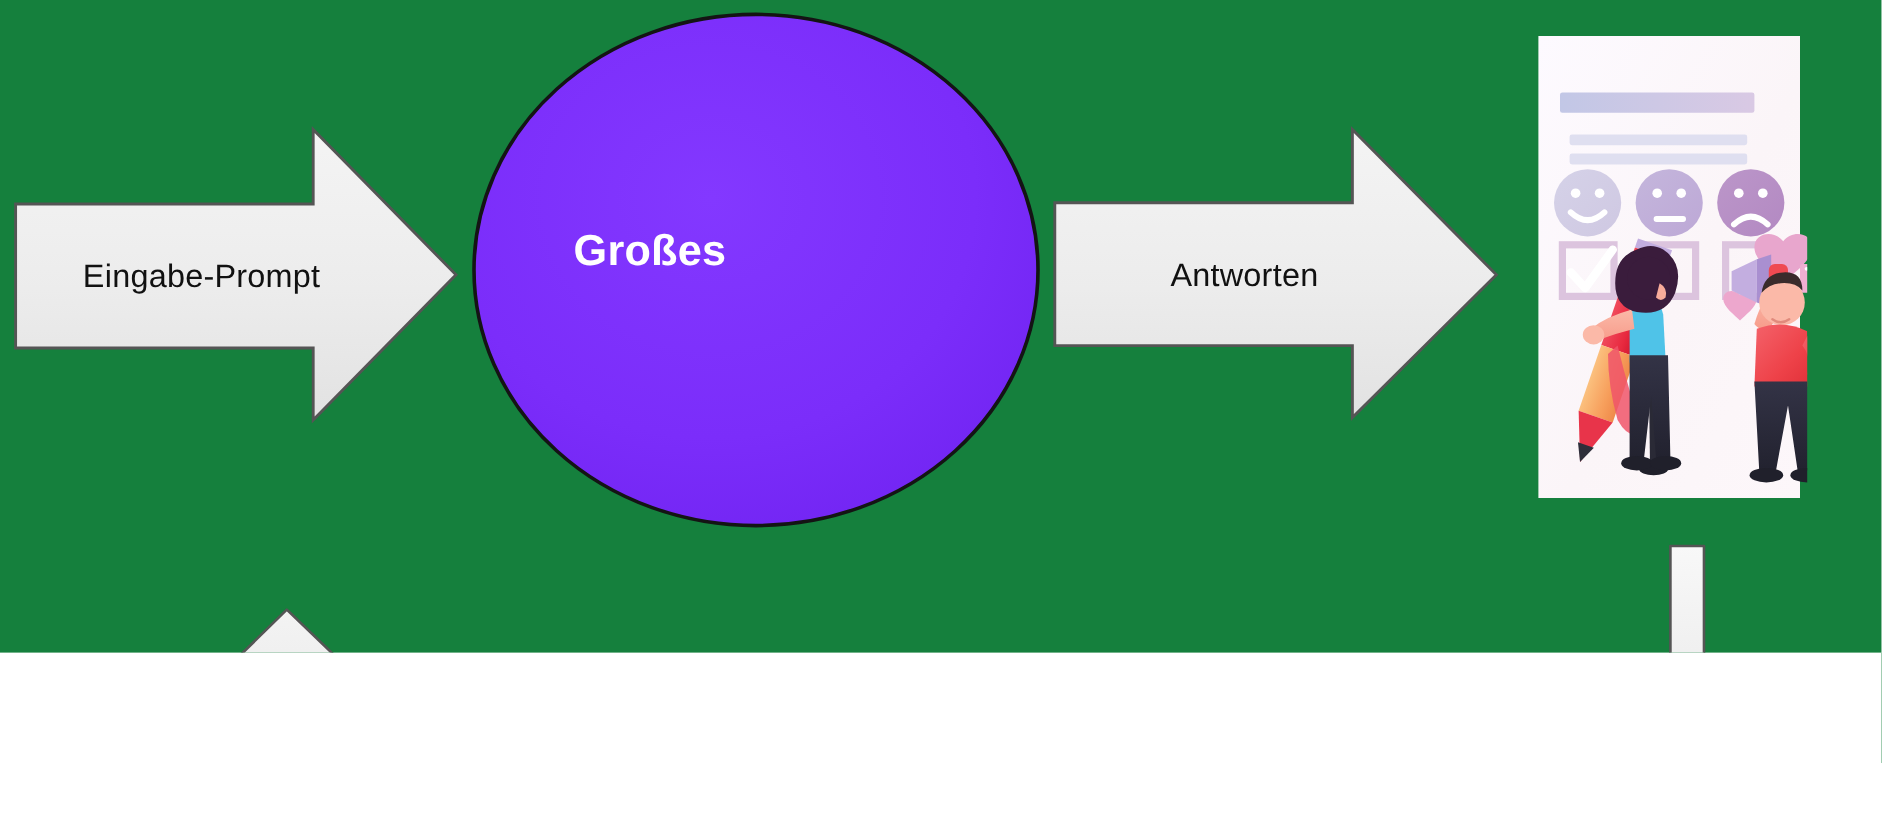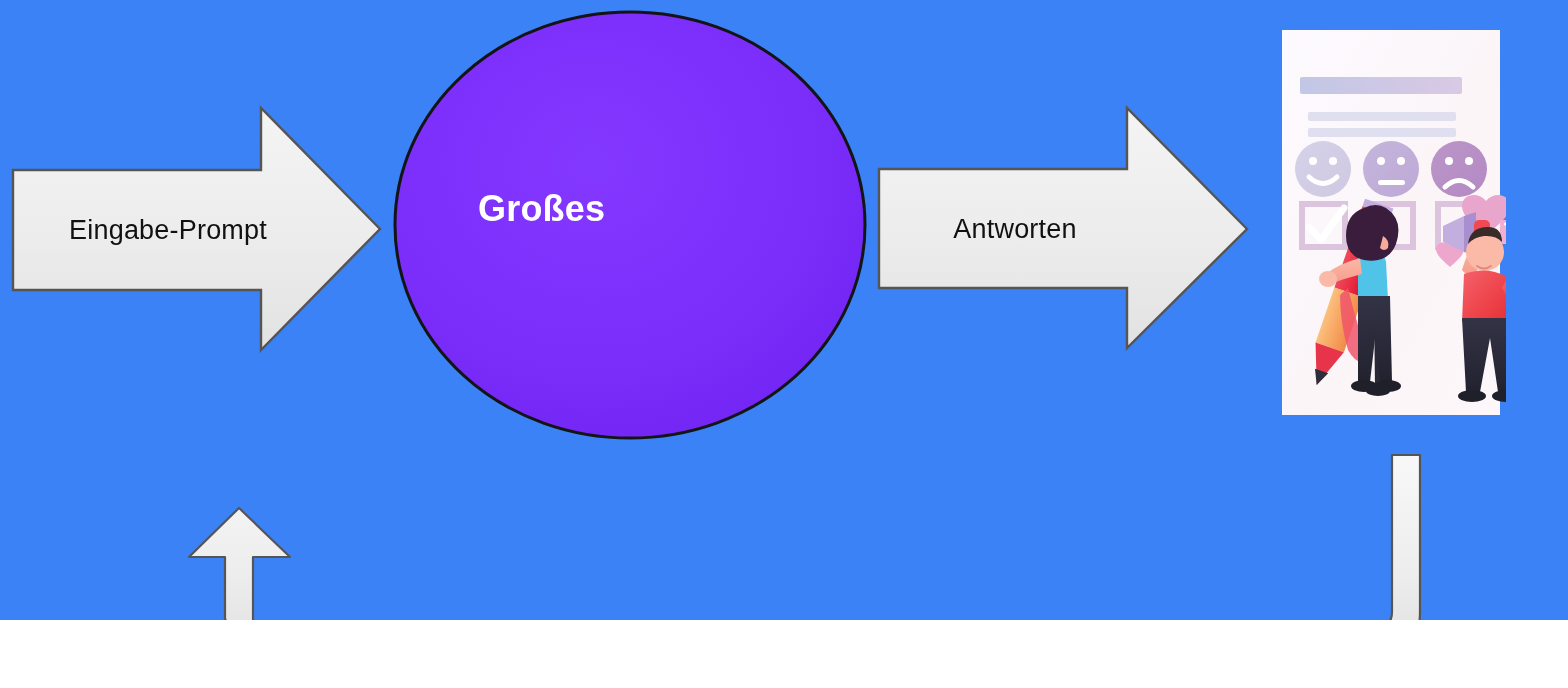--- a/index.html
+++ b/index.html
@@ -7,22 +7,22 @@
     margin: 0;
     padding: 0;
     background: #ffffff;
   }
   body {
     font-family: "Liberation Sans", sans-serif;
   }
   #canvas {
     position: relative;
     width: 1568px;
-    height: 620px;
-    background: #3b82f6;
+    height: 544px;
+    background: #15803d;
     overflow: hidden;
   }
   .layer {
     position: absolute;
     top: 0; left: 0;
     width: 1568px;
     height: 688px;
   }
   .abs { position: absolute; }
 
@@ -30,21 +30,21 @@
   .arrow-label {
     position: absolute;
     font-family: "Liberation Sans", sans-serif;
     font-size: 27px;
     color: #111111;
     letter-spacing: 0.2px;
     white-space: nowrap;
     text-align: center;
   }
   #label-input  { left: 38px;  top: 215px; width: 260px; }
-  #label-output { left: 885px; top: 214px; width: 260px; }
+  #label-output { left: 907px; top: 214px; width: 260px; }
 
   #circle-text {
     position: absolute;
     left: 478px;
     top: 184px;
     width: 330px;
     font-family: "Liberation Sans", sans-serif;
     font-weight: bold;
     font-size: 36px;
     line-height: 1.38;

